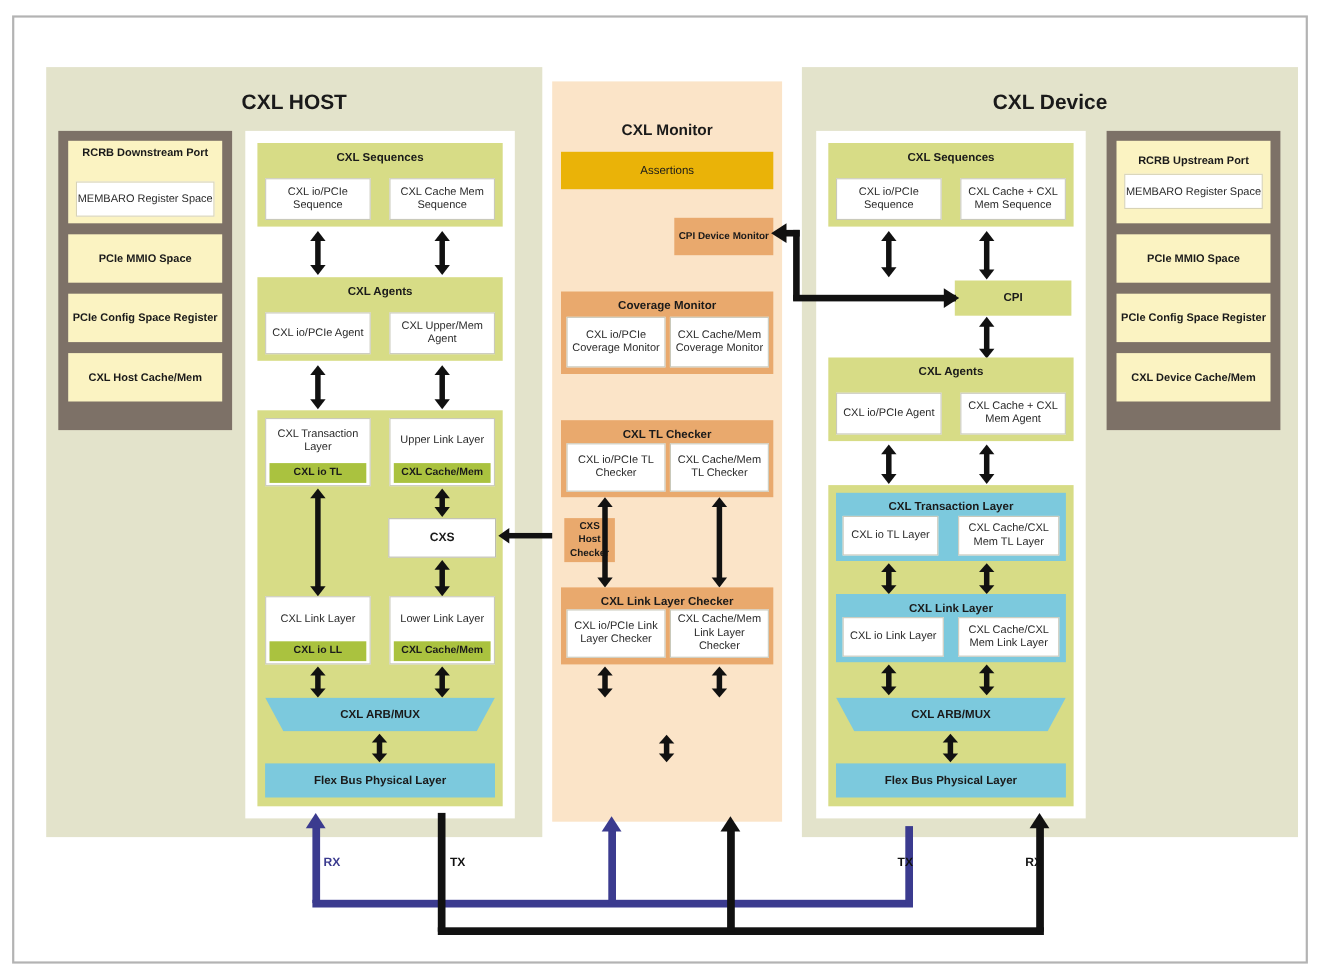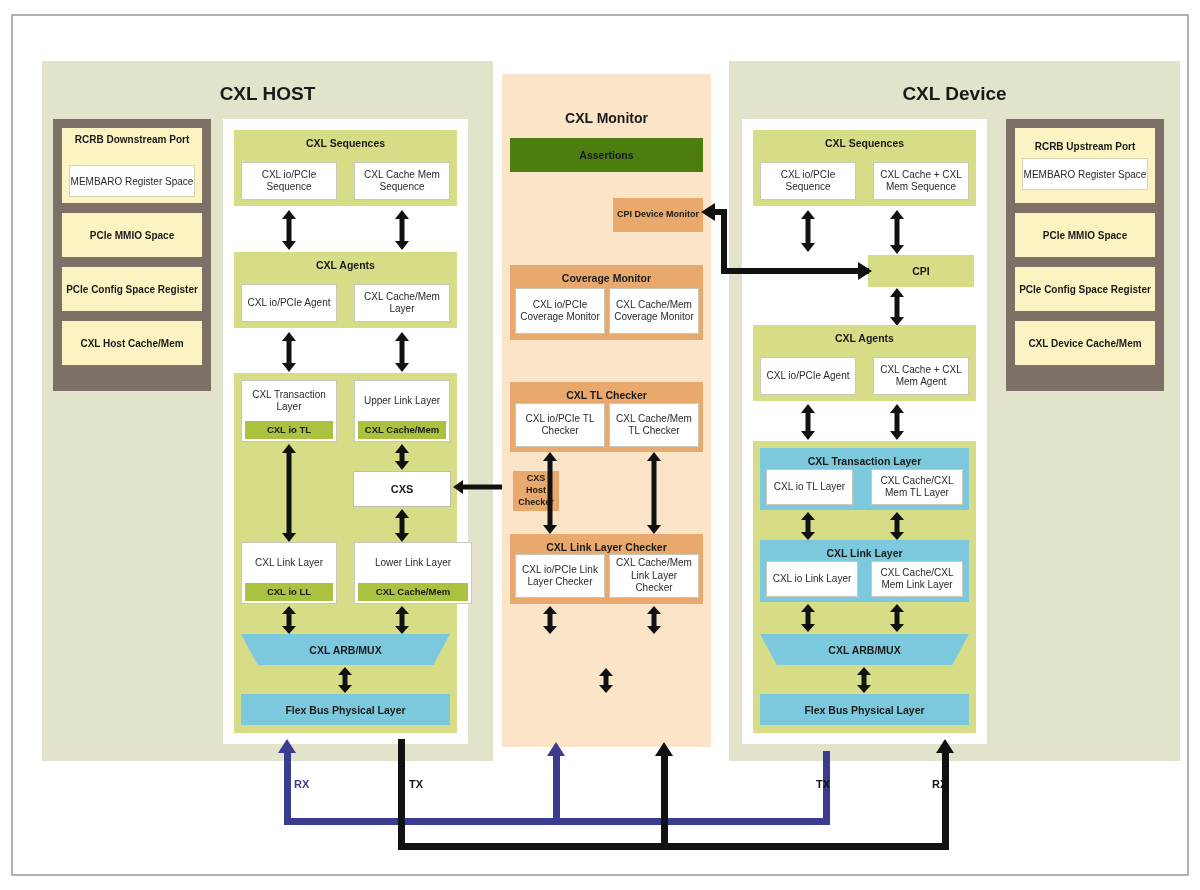--- a/index.html
+++ b/index.html
@@ -29,21 +29,21 @@
   
   .grp-olive{background:#d7dc86;}
   .grp-orange{background:#e9a96d;}
   .grp-blue{background:#7cc9dd;}
   .grp-hdr{font-size:10.5px;font-weight:bold;color:#1a1a1a;padding-top:4px;}
 
   
   .leaf{background:#ffffff;border:1px solid #c9c9bb;font-size:10px;color:#2a2a2a;line-height:1.25;}
   .leaf-plain{background:#ffffff;border:1px solid #bdbdb0;font-size:11px;font-weight:bold;color:#1a1a1a;}
   .tag-olive{background:#aac23f;font-size:9.5px;color:#1a1a1a;font-weight:600;}
-  .bar-orange{background:#4d7c0f;font-size:10.5px;font-weight:bold;color:#1a1a1a;}
+  .bar-orange{background:#eab308;font-size:10.5px;font-weight:normal;color:#1a1a1a;}
   .bar-blue{background:#7cc9dd;font-size:10.5px;font-weight:bold;color:#1a1a1a;}
   .bar-olive{background:#d7dc86;font-size:10.5px;font-weight:bold;color:#1a1a1a;}
   .box-orange{background:#e9a96d;font-size:9px;font-weight:bold;color:#1a1a1a;line-height:1.3;}
 
   
   .rcrb{background:#7d7167;}
   .rcrb-cell{background:#fbf3c2;font-size:10px;font-weight:bold;color:#1a1a1a;}
   .rcrb-inner{background:#ffffff;border:1px solid #d8d3b5;font-size:10px;font-weight:normal;color:#2a2a2a;}
 
   
@@ -108,21 +108,21 @@
   <div class="vda" style="left:381px;top:194px;width:16px;height:40px;">
     <u style="top:0;border-bottom:9px solid #111;"></u>
     <i style="top:8px;height:24px;"></i>
     <u style="bottom:0;border-top:9px solid #111;"></u>
   </div>
 
   <div class="abs grp-olive" style="left:221px;top:236px;width:223px;height:76px;">
     <div class="ctr grp-hdr" style="display:flex;height:18px;">CXL Agents</div>
   </div>
   <div class="abs leaf ctr" style="left:228px;top:268px;width:96px;height:38px;display:flex;padding:0 3px;">CXL io/PCIe Agent</div>
-  <div class="abs leaf ctr" style="left:341px;top:268px;width:96px;height:38px;display:flex;padding:0 3px;">CXL Cache/Mem Layer</div>
+  <div class="abs leaf ctr" style="left:341px;top:268px;width:96px;height:38px;display:flex;padding:0 3px;">CXL Upper/Mem Agent</div>
 
   <div class="vda" style="left:268px;top:316px;width:16px;height:40px;">
     <u style="top:0;border-bottom:9px solid #111;"></u>
     <i style="top:8px;height:24px;"></i>
     <u style="bottom:0;border-top:9px solid #111;"></u>
   </div>
   <div class="vda" style="left:381px;top:316px;width:16px;height:40px;">
     <u style="top:0;border-bottom:9px solid #111;"></u>
     <i style="top:8px;height:24px;"></i>
     <u style="bottom:0;border-top:9px solid #111;"></u>
@@ -162,21 +162,21 @@
   <div class="hda" style="left:440px;top:462px;width:68px;height:18px;">
     <u style="left:0;border-right:10px solid #111;"></u>
     <i style="left:9px;width:50px;"></i>
     <u style="right:0;border-left:10px solid #111;"></u>
   </div>
 
   <div class="abs leaf" style="left:228px;top:526px;width:96px;height:62px;">
     <div class="ctr" style="display:flex;height:40px;padding:0 2px;">CXL Link Layer</div>
     <div class="ctr tag-olive" style="display:flex;height:18px;margin:0 3px;">CXL io LL</div>
   </div>
-  <div class="abs leaf" style="left:341px;top:526px;width:118px;height:62px;">
+  <div class="abs leaf" style="left:341px;top:526px;width:96px;height:62px;">
     <div class="ctr" style="display:flex;height:40px;padding:0 2px;">Lower Link Layer</div>
     <div class="ctr tag-olive" style="display:flex;height:18px;margin:0 3px;">CXL Cache/Mem</div>
   </div>
 
   <div class="vda" style="left:268px;top:590px;width:16px;height:28px;">
     <u style="top:0;border-bottom:8px solid #111;"></u>
     <i style="top:7px;height:14px;"></i>
     <u style="bottom:0;border-top:8px solid #111;"></u>
   </div>
   <div class="vda" style="left:381px;top:590px;width:16px;height:28px;">

